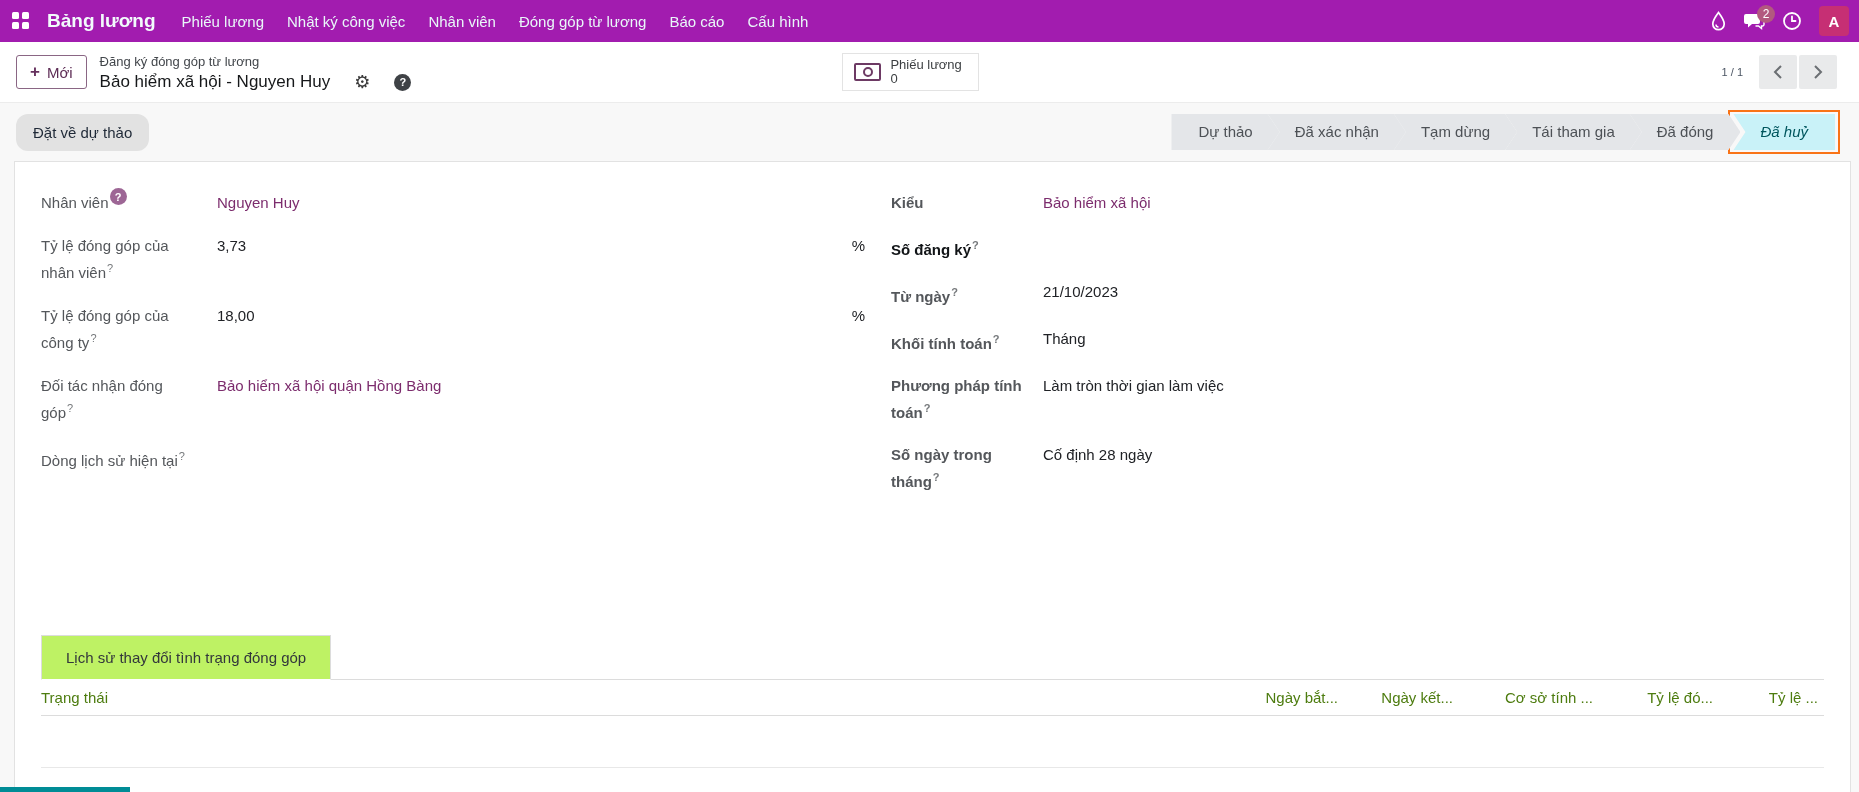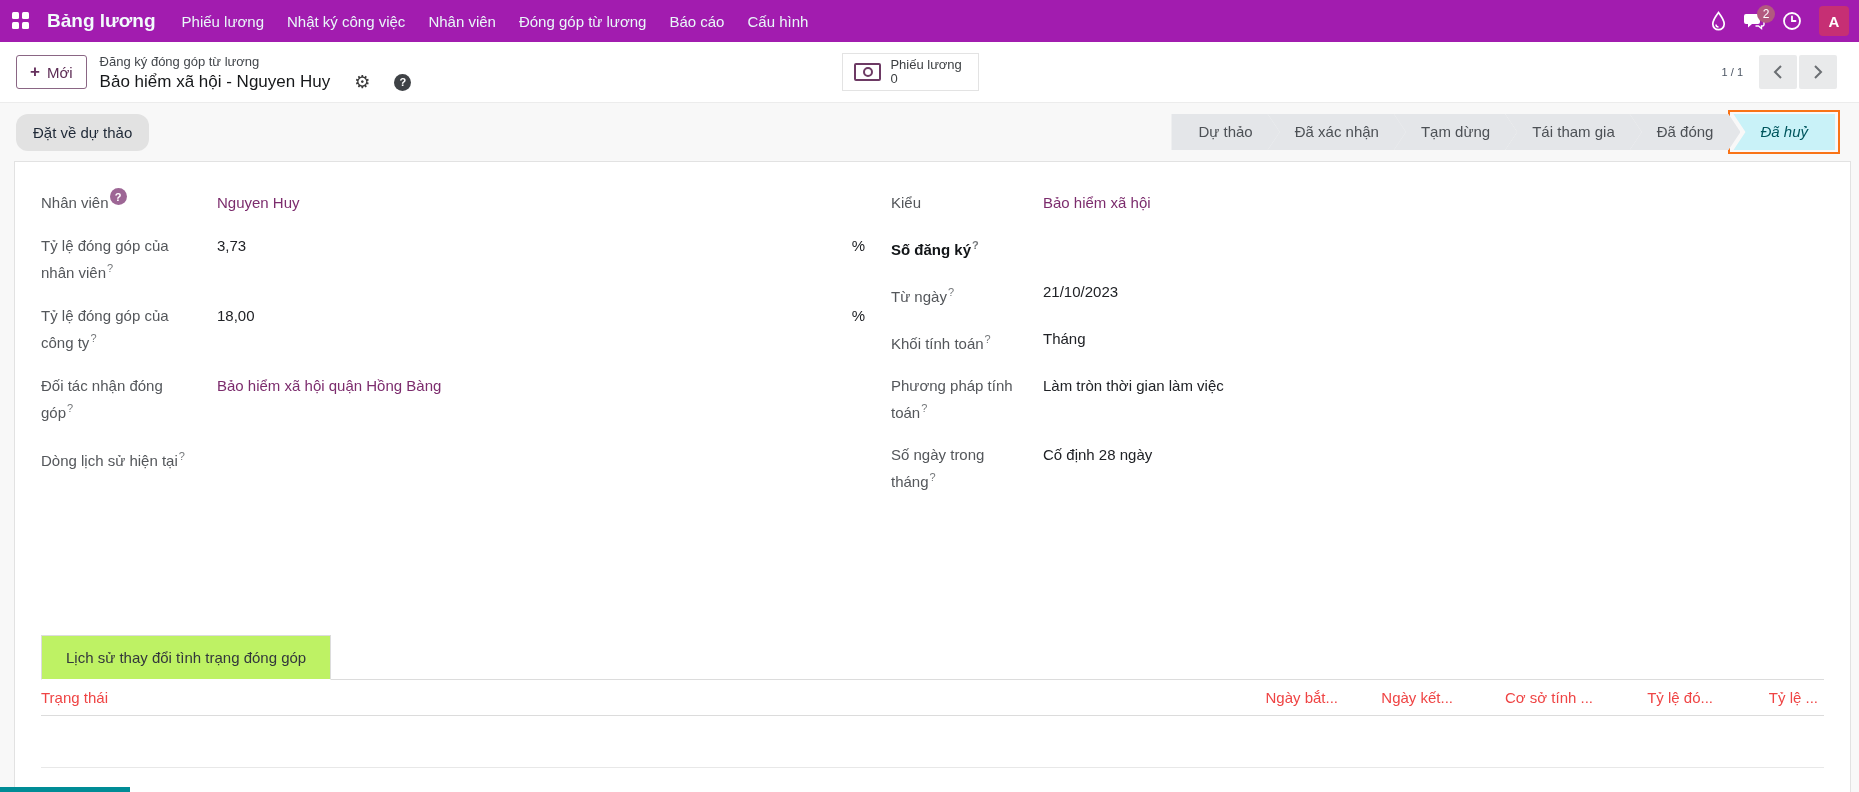--- a/index.html
+++ b/index.html
@@ -54,34 +54,34 @@
 
   
   .sheet { flex:1; background:#fff; border:1px solid #e2e2e2; border-bottom:none; margin:0 8px 0 14px; padding:30px 26px 0 26px; overflow:hidden; }
   .form-grid { display:flex; min-height:443px; align-items:flex-start; }
   .col-left { width:828px; flex:none; }
   .col-right { flex:1; margin-left:22px; }
   .field-row { display:flex; align-items:flex-start; margin-bottom:21px; font-size:15px; line-height:22px; min-height:22px; }
   .col-right .field-row { margin-bottom:20px; }
   .field-label { color:#54575b; flex:none; }
   .col-left .field-label { width:152px; margin-right:24px; }
-  .col-right .field-label { width:142px; margin-right:10px; }
+  .col-right .field-label { width:142px; margin-right:10px;font-weight:bold; }
   .lbl-txt { white-space:pre-line; }
   .field-label.bold { color:#111417; font-weight:700; }
   sup.hlp { color:#75787b; font-size:11px; margin-left:1px; }
   .help-badge { display:inline-flex; width:17px; height:17px; border-radius:50%; background:#9d6695; color:#fff; font-size:11px; font-weight:700; align-items:center; justify-content:center; vertical-align:top; position:relative; top:-4px; margin-left:1px; cursor:pointer; }
   .field-value { color:#202226; flex:1; min-width:0; }
   .field-value.link { color:#7c2c6d; cursor:pointer; }
   .currency { text-decoration:underline; margin-left:4px; }
   .suffix { color:#202226; flex:none; margin-left:auto; padding-right:4px; }
 
   
   .tab-strip { display:flex; border-bottom:1px solid #dcdcdc; }
   .tab { background:#bef264; border:1px solid #dcdcdc; border-bottom:1px solid #fff; margin-bottom:-1px; padding:13px 24px; font-size:15px; color:#33373c; cursor:pointer; }
-  .table-header { display:flex; align-items:center; padding:9px 6px 9px 0; border-bottom:1px solid #dcdcdc; font-size:15px; color:#ef4444; }
+  .table-header { display:flex; align-items:center; padding:9px 6px 9px 0; border-bottom:1px solid #dcdcdc; font-size:15px; color:#4d7c0f; }
   .th-first { flex:1; font-weight:500; cursor:pointer; }
   .th { flex:none; text-align:right; cursor:pointer; }
   .th.c2 { width:130px; } .th.c3 { width:115px; } .th.c4 { width:140px; } .th.c5 { width:120px; } .th.c6 { width:105px; }
   .table-empty { height:52px; border-bottom:1px solid #e8e8e8; }
 
   .bottom-strip { position:fixed; left:0; bottom:0; width:130px; height:5px; background:#008c96; }
 
   svg { display:block; }
 </style>
 </head>

